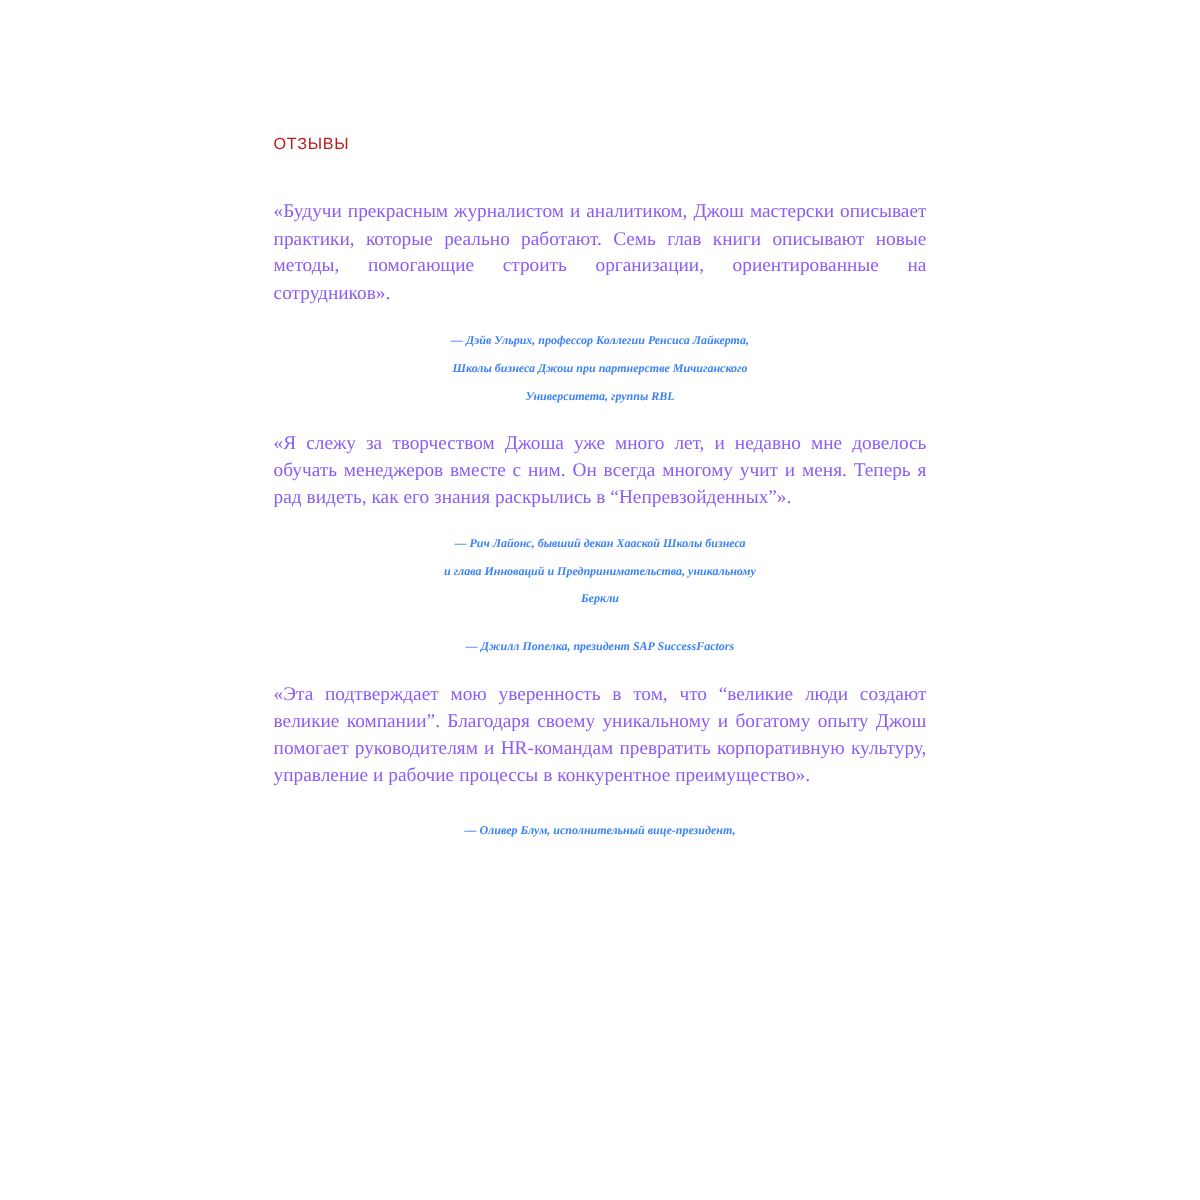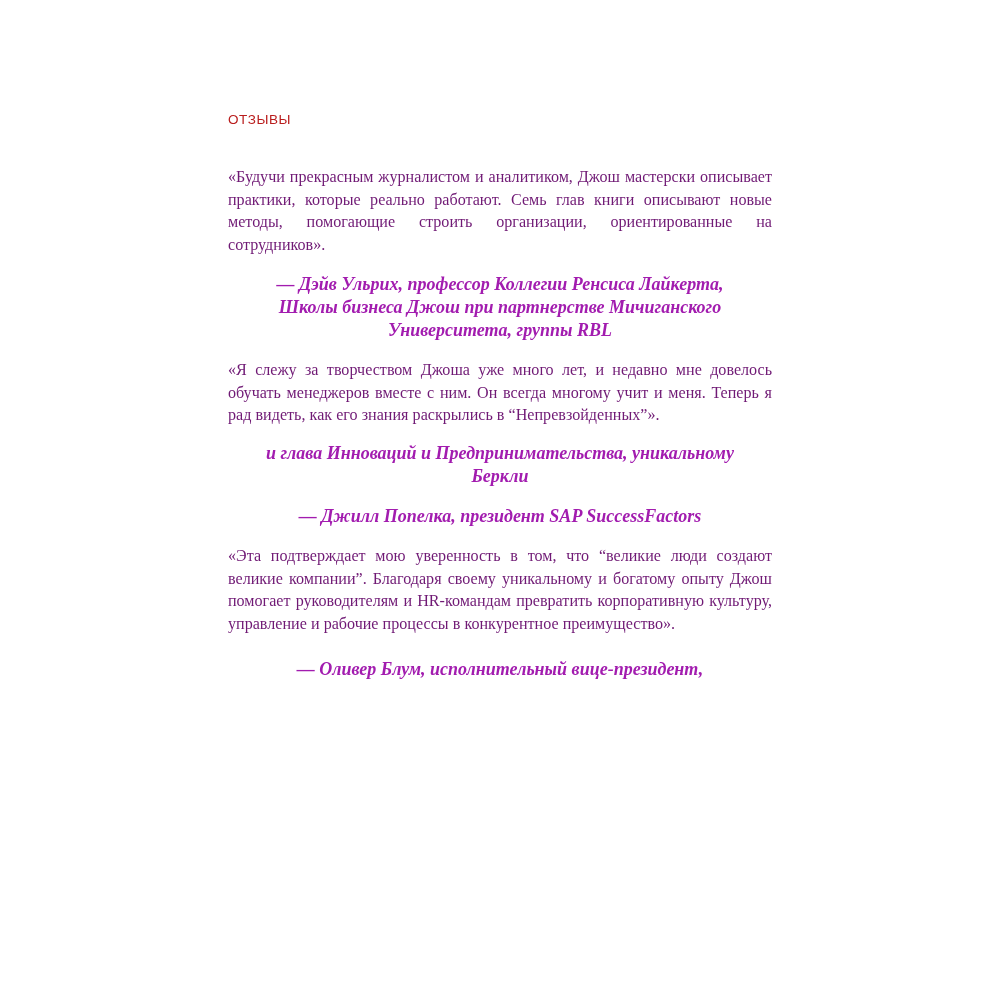--- a/index.html
+++ b/index.html
@@ -43,34 +43,34 @@
     top: 166px;
     width: 544px;
   }
 
   .quote-para {
     font-size: 16.1px;
     line-height: 22.7px;
     text-align: justify;
     text-justify: inter-word;
     margin: 0;
-    color: #701a75;
+    color: #8b5cf6;
     hyphens: manual;
     word-spacing: 0.1px;
   }
 
   
   .attribution {
     margin: 16px auto 0 auto;
-    font-size: 18px;
+    font-size: 10px;
     line-height: 23px;
     font-weight: bold;
     font-style: italic;
     text-align: center;
-    color: #a21caf;
+    color: #3b82f6;
     width: 505px;
   }
 
   .attribution .line {
     display: block;
     white-space: nowrap;
   }
 
   
   .block + .block {
@@ -95,20 +95,21 @@
       <div class="attribution">
         <span class="line">— Дэйв Ульрих, профессор Коллегии Ренсиса Лайкерта,</span>
         <span class="line">Школы бизнеса Джош при партнерстве Мичиганского</span>
         <span class="line">Университета, группы RBL</span>
       </div>
     </section>
 
     <section class="block block-2">
       <p class="quote-para">«Я слежу за творчеством Джоша уже много лет, и недавно мне довелось обучать менеджеров вместе с ним. Он всегда многому учит и меня. Теперь я рад видеть, как его знания раскрылись в “Непревзойденных”».</p>
       <div class="attribution">
+        <span class="line">— Рич Лайонс, бывший декан Хааской Школы бизнеса</span>
         <span class="line">и глава Инноваций и Предпринимательства, уникальному</span>
         <span class="line">Беркли</span>
       </div>
     </section>
 
     <section class="block block-3">
       <div class="attribution">
         <span class="line">— Джилл Попелка, президент SAP SuccessFactors</span>
       </div>
     </section>

